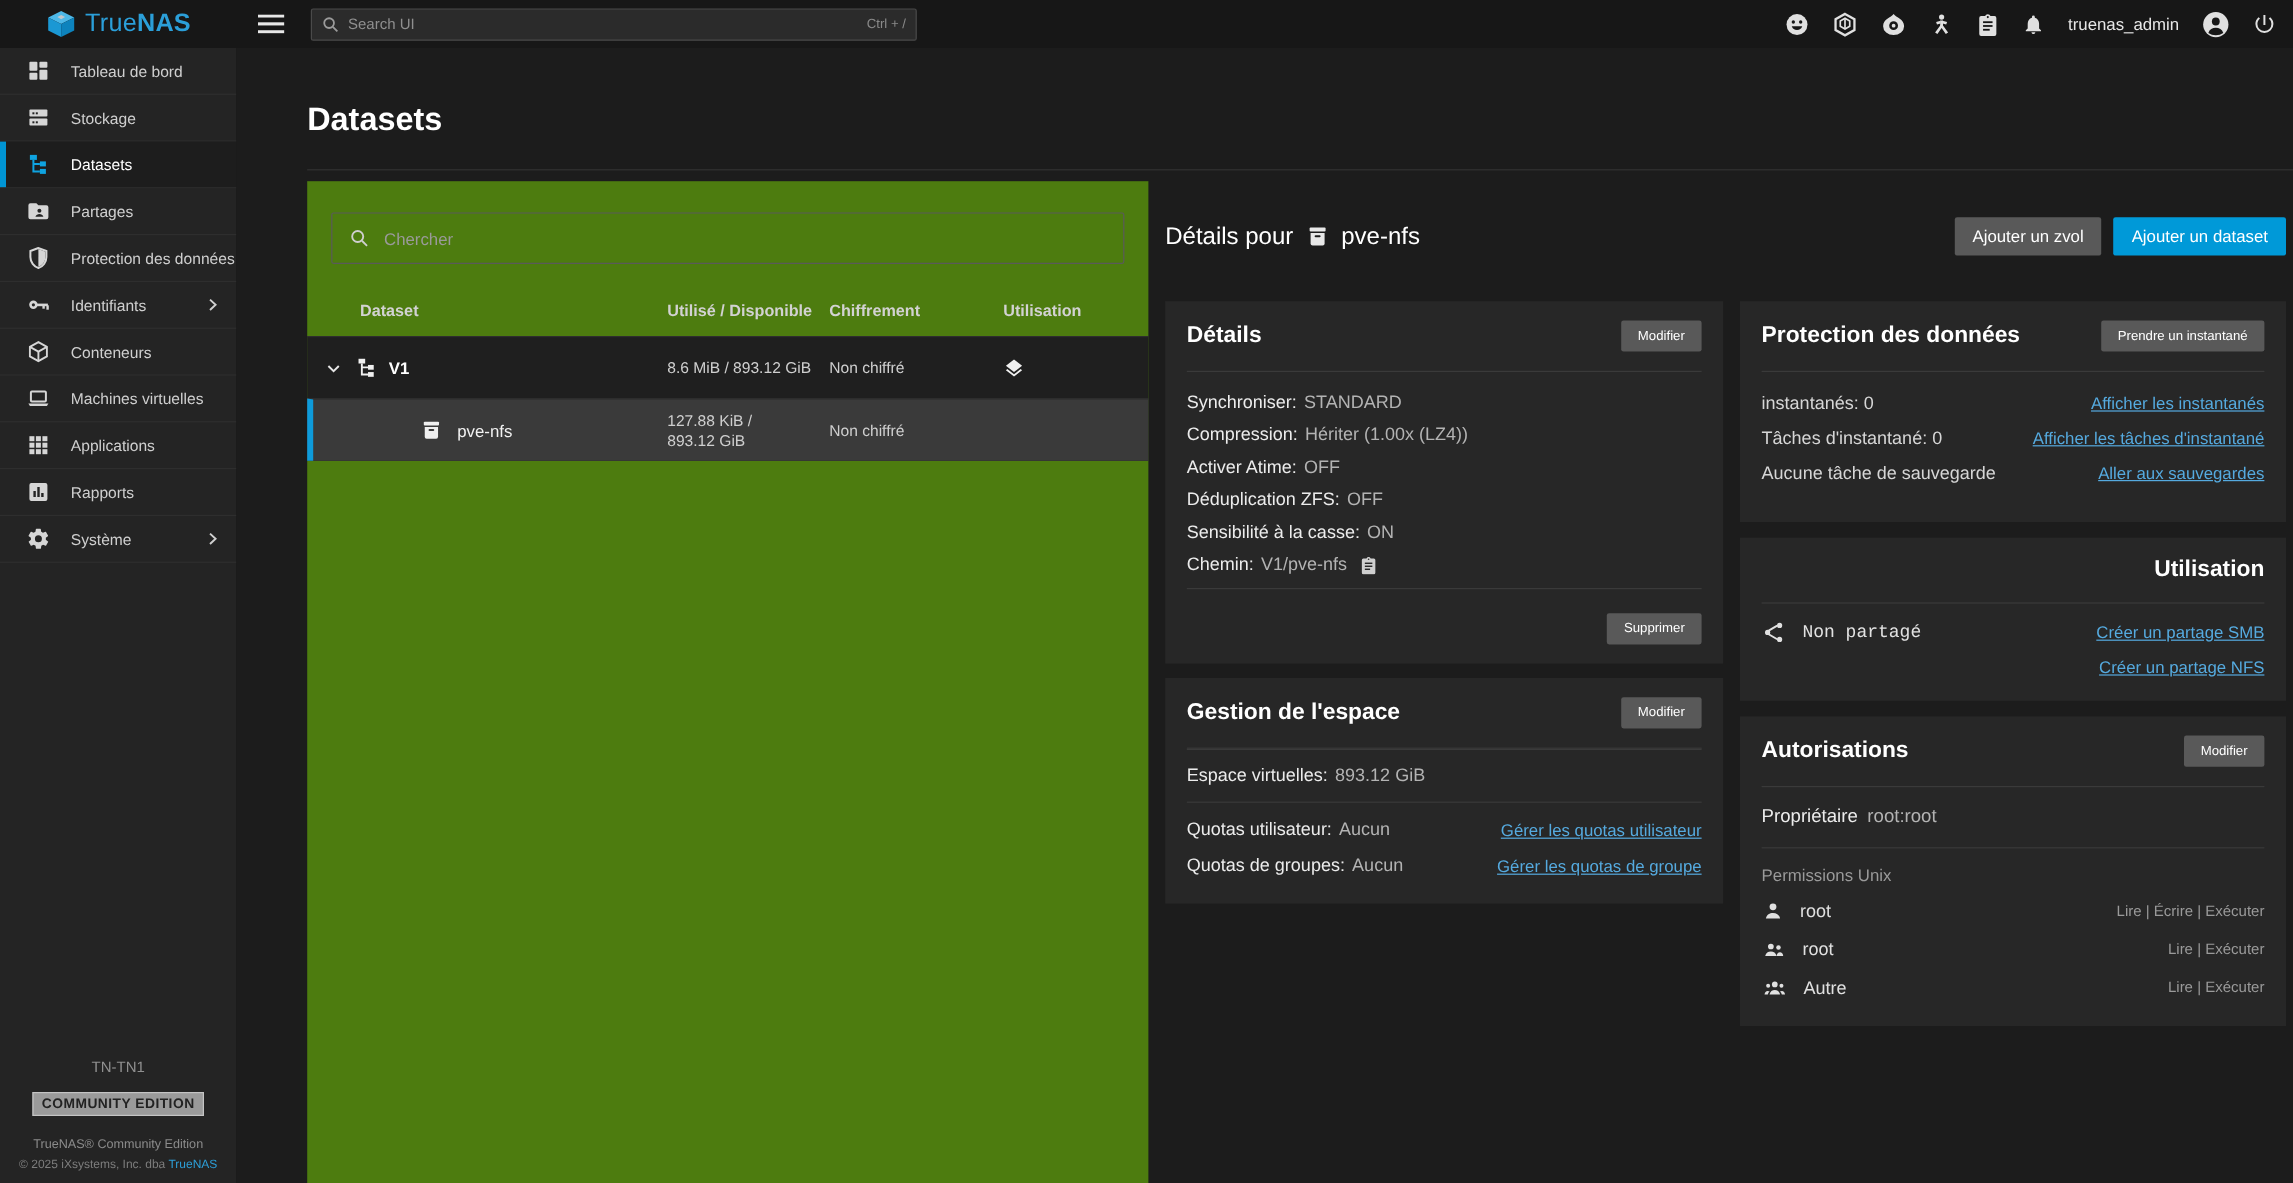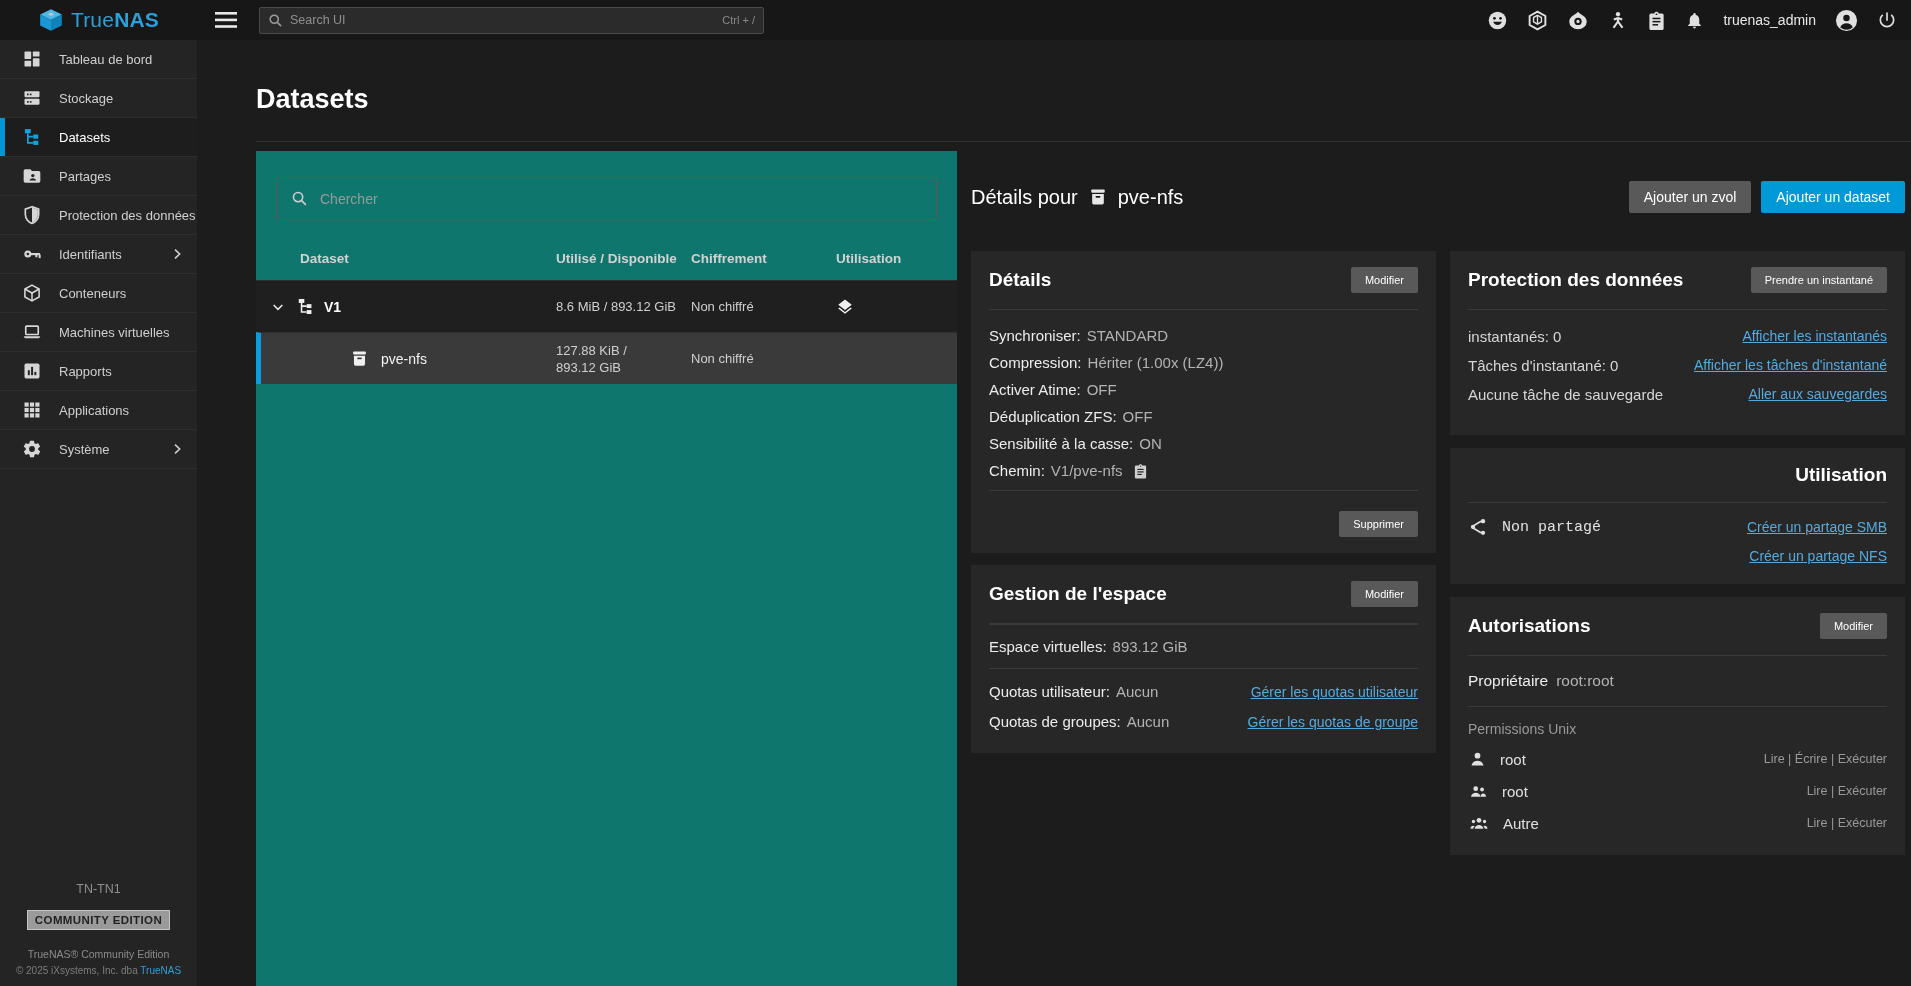--- a/index.html
+++ b/index.html
@@ -41,21 +41,21 @@
   .edition-line { font-size:10.5px; color:#8b8b8b; margin-bottom:5px; }
   .copyright { font-size:10px; color:#7d7d7d; }
   .copyright a { color:#2d9fd8; text-decoration:none; }
 
   
   .main { position:absolute; left:197px; top:40px; right:0; bottom:0; background:#1c1c1c; }
   .page-title { position:absolute; left:59px; top:44px; font-size:27px; font-weight:700; color:#fff; }
   .content { position:absolute; left:59px; right:0; top:101px; bottom:0; border-top:1px solid #323232; }
 
   
-  .table-panel { position:absolute; left:0; top:9px; width:701px; bottom:0; background:#0f766e; }
+  .table-panel { position:absolute; left:0; top:9px; width:701px; bottom:0; background:#4d7c0f; }
   .panel-search { margin:26px 20px 0 20px; height:43px; border:1px solid #5a5a5a; border-radius:2px;
                   display:flex; align-items:center; gap:12px; padding:0 14px; }
   .panel-search input { flex:1; background:transparent; border:none; outline:none; color:#cfcfcf;
                         font-size:14px; font-family:"Liberation Sans",sans-serif; }
   .panel-search input::placeholder { color:#9a9a9a; }
   .tbl-head { display:flex; align-items:center; height:44px; margin-top:16px; font-size:13.5px;
               font-weight:700; color:#d2d2d2; }
   .tbl-rows { background:#1f1f1f; }
   .tbl-row { display:flex; align-items:center; height:52px; border-top:1px solid #2e2e2e; cursor:pointer; }
   .tbl-row.selected { background:#3a3a3a; border-left:5px solid #0e9bdb; }
@@ -322,48 +322,48 @@
     <span>
         <svg width="20" height="20" viewBox="0 0 24 24">
           <rect x="4.5" y="5" width="15" height="10" rx="1" fill="none" stroke="#d6d6d6" stroke-width="2"></rect>
           <path d="M2 17h20l-1.5 2.5h-17z" fill="#d6d6d6"></path>
         </svg>
       </span>
     <span class="nav-label">Machines virtuelles</span>
   </div>
   <div class="nav-item">
     <span>
-        <svg width="20" height="20" viewBox="0 0 24 24">
-          <rect x="3" y="3" width="18" height="18" rx="2" fill="#d6d6d6"></rect>
-          <g fill="#242424">
-            <rect x="7" y="11" width="2.4" height="6"></rect>
-            <rect x="10.9" y="7" width="2.4" height="10"></rect>
-            <rect x="14.8" y="13" width="2.4" height="4"></rect>
-          </g>
-        </svg>
-      </span>
-    <span class="nav-label">Rapports</span>
-  </div>
-  <div class="nav-item">
-    <span>
         <svg width="20" height="20" viewBox="0 0 24 24" fill="#d6d6d6">
           <g>
             <rect x="3" y="3" width="5" height="5"></rect>
             <rect x="9.5" y="3" width="5" height="5"></rect>
             <rect x="16" y="3" width="5" height="5"></rect>
             <rect x="3" y="9.5" width="5" height="5"></rect>
             <rect x="9.5" y="9.5" width="5" height="5"></rect>
             <rect x="16" y="9.5" width="5" height="5"></rect>
             <rect x="3" y="16" width="5" height="5"></rect>
             <rect x="9.5" y="16" width="5" height="5"></rect>
             <rect x="16" y="16" width="5" height="5"></rect>
           </g>
         </svg>
       </span>
     <span class="nav-label">Applications</span>
+  </div>
+  <div class="nav-item">
+    <span>
+        <svg width="20" height="20" viewBox="0 0 24 24">
+          <rect x="3" y="3" width="18" height="18" rx="2" fill="#d6d6d6"></rect>
+          <g fill="#242424">
+            <rect x="7" y="11" width="2.4" height="6"></rect>
+            <rect x="10.9" y="7" width="2.4" height="10"></rect>
+            <rect x="14.8" y="13" width="2.4" height="4"></rect>
+          </g>
+        </svg>
+      </span>
+    <span class="nav-label">Rapports</span>
   </div>
   <div class="nav-item">
     <span>
         <svg width="20" height="20" viewBox="0 0 24 24" fill="#d6d6d6">
           <path d="M19.4 13c.04-.33.06-.66.06-1s-.02-.67-.06-1l2.1-1.65a.5.5 0 0 0 .12-.64l-2-3.46a.5.5 0 0 0-.6-.22l-2.49 1a7.3 7.3 0 0 0-1.73-1l-.38-2.65A.5.5 0 0 0 13.93 2h-4a.5.5 0 0 0-.5.42l-.38 2.65c-.63.26-1.2.6-1.73 1l-2.49-1a.5.5 0 0 0-.6.22l-2 3.46a.5.5 0 0 0 .12.64L4.55 11c-.04.33-.06.66-.06 1s.02.67.06 1l-2.1 1.65a.5.5 0 0 0-.12.64l2 3.46c.14.24.42.34.6.22l2.49-1c.53.4 1.1.74 1.73 1l.38 2.65c.04.24.25.42.5.42h4c.25 0 .46-.18.5-.42l.38-2.65c.63-.26 1.2-.6 1.73-1l2.49 1c.24.1.5 0 .6-.22l2-3.46a.5.5 0 0 0-.12-.64L19.4 13zM12 15.5a3.5 3.5 0 1 1 0-7 3.5 3.5 0 0 1 0 7z"></path>
         </svg>
       </span>
     <span class="nav-label">Système</span>
     <span class="nav-chevron">
         <svg width="16" height="16" viewBox="0 0 24 24">

